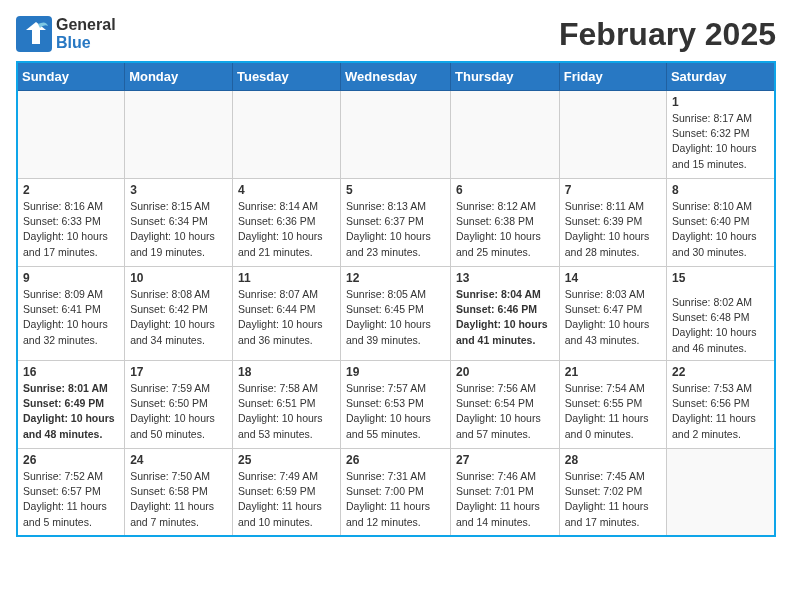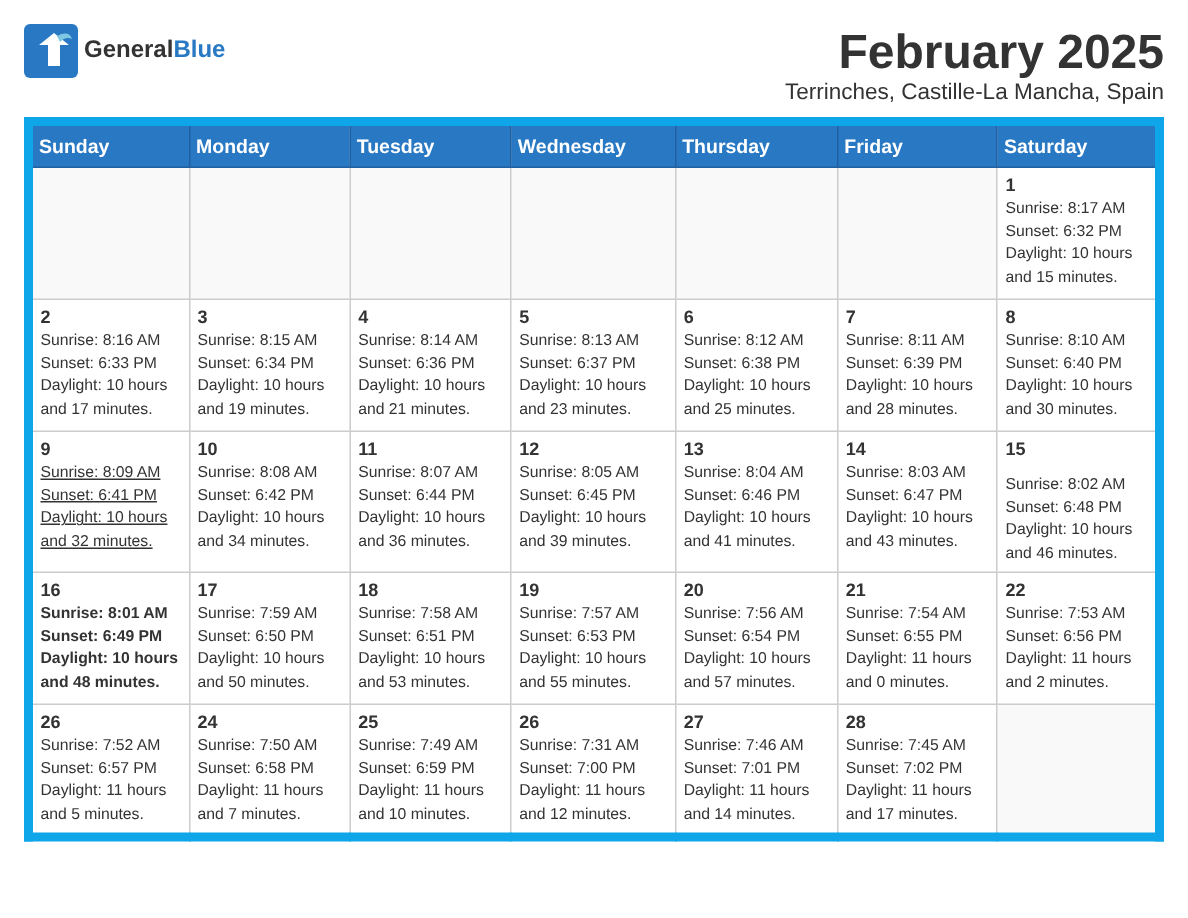--- a/index.html
+++ b/index.html
@@ -10,35 +10,34 @@
       min-height: 612px;
       padding: 16px;
     }
     .header-section {
       display: flex;
       justify-content: space-between;
       align-items: flex-start;
       margin-bottom: 8px;
     }
     .title-section {
-      text-align: right;
     }
     .month-year {
       font-size: 32px;
       font-weight: bold;
       color: #333;
     }
     .location {
       font-size: 15px;
       color: #333;
     }
     .calendar {
       width: 100%;
       border-collapse: collapse;
-      border: 6px solid #0ea5e9;
+      border: 2px solid #0ea5e9;
     }
     .calendar th {
       background-color: #2878c3;
       color: #fff;
       font-size: 13px;
       font-weight: bold;
       padding: 6px 4px;
       text-align: left;
       border: 1px solid #2060a0;
     }
@@ -66,41 +65,40 @@
       color: #333;
       font-size: 10.5px;
       line-height: 1.45;
     }
     .logo-container {
       display: flex;
       align-items: center;
     }
     .logo-name {
       display: flex;
-      flex-direction: row;
+      flex-direction: column;
     }
   </style>
 </head>
 <body>
 
 <div class="header-section">
   <div class="logo-container">
     <svg width="36" height="36" viewBox="0 0 36 36" style="margin-right:4px;">
       <rect x="0" y="0" width="36" height="36" rx="4" fill="#2878c3"></rect>
       <polygon points="20,6 30,14 24,14 24,28 16,28 16,14 10,14" fill="white"></polygon>
       <path d="M22,8 Q30,4 32,10 Q28,8 24,12" fill="#7ec8e3"></path>
     </svg>
     <div class="logo-name">
       <span style="font-size:16px; font-weight:bold; color:#333; line-height:1.1;">General</span>
       <span style="font-size:16px; font-weight:bold; color:#2878c3; line-height:1.1;">Blue</span>
     </div>
   </div>
   <div class="title-section">
     <div class="month-year">February 2025</div>
-    <div class="location">Terrinches, Castille-La Mancha, Spain</div>
   </div>
 </div>
 
 <table class="calendar">
   <thead>
     <tr>
     <th>Sunday</th>
         <th>Monday</th>
         <th>Tuesday</th>
         <th>Wednesday</th>
@@ -172,21 +170,21 @@
           <span class="day-number">8</span>
           <div class="day-info" style="white-space: pre-line;">Sunrise: 8:10 AM
 Sunset: 6:40 PM
 Daylight: 10 hours
 and 30 minutes.</div>
         </td>
       </tr>
       <tr>
         <td>
           <span class="day-number">9</span>
-          <div class="day-info" style="white-space: pre-line; text-decoration: underline;">Sunrise: 8:09 AM
+          <div class="day-info" style="white-space: pre-line;">Sunrise: 8:09 AM
 Sunset: 6:41 PM
 Daylight: 10 hours
 and 32 minutes.</div>
         </td>
         <td>
           <span class="day-number">10</span>
           <div class="day-info" style="white-space: pre-line;">Sunrise: 8:08 AM
 Sunset: 6:42 PM
 Daylight: 10 hours
 and 34 minutes.</div>
@@ -200,21 +198,21 @@
         </td>
         <td>
           <span class="day-number">12</span>
           <div class="day-info" style="white-space: pre-line;">Sunrise: 8:05 AM
 Sunset: 6:45 PM
 Daylight: 10 hours
 and 39 minutes.</div>
         </td>
         <td>
           <span class="day-number">13</span>
-          <div class="day-info" style="white-space: pre-line;">Sunrise: 8:04 AM
+          <div class="day-info" style="white-space: pre-line; font-weight: bold;">Sunrise: 8:04 AM
 Sunset: 6:46 PM
 Daylight: 10 hours
 and 41 minutes.</div>
         </td>
         <td>
           <span class="day-number">14</span>
           <div class="day-info" style="white-space: pre-line;">Sunrise: 8:03 AM
 Sunset: 6:47 PM
 Daylight: 10 hours
 and 43 minutes.</div>

